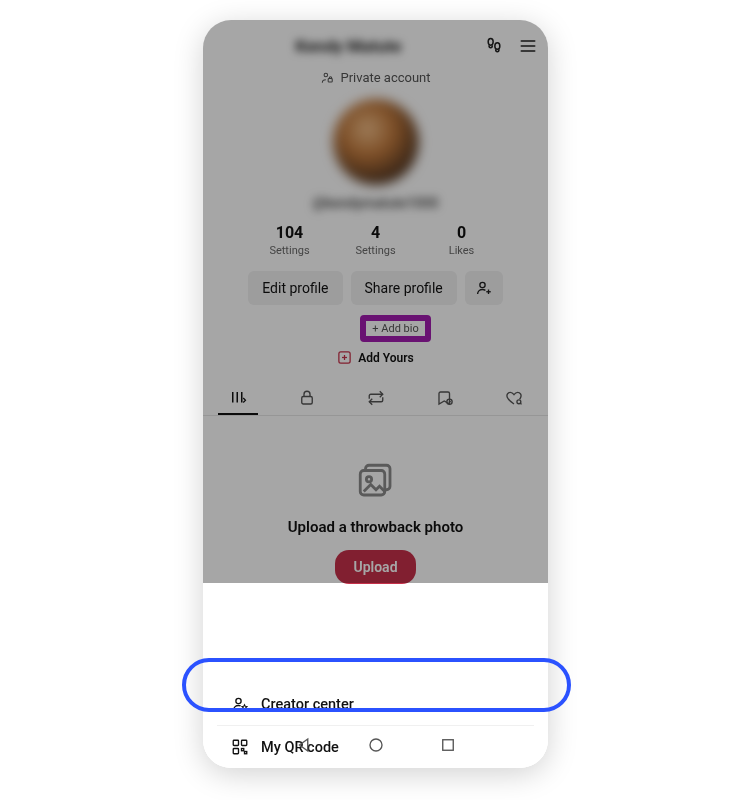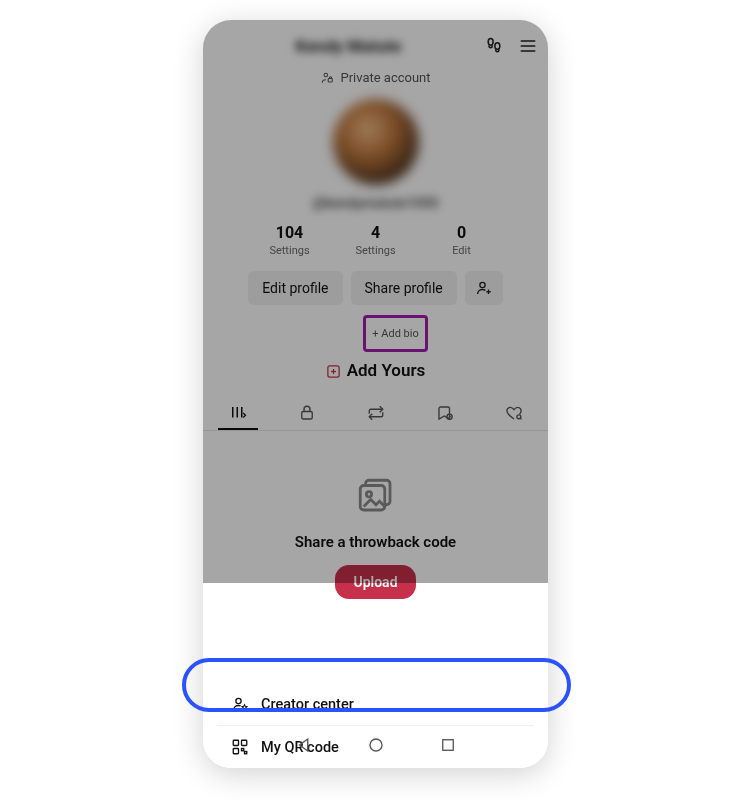--- a/index.html
+++ b/index.html
@@ -140,28 +140,28 @@
     width: 38px;
     display: flex;
     align-items: center;
     justify-content: center;
   }
   .add-bio-row {
     display:flex; justify-content:center; margin-top:10px;
     font-size: 11px; color:#555;
   }
   .add-bio-row .pill {
-    border: 3px solid #a21caf;
+    border: 6px solid #a21caf;
     border-radius: 4px;
-    padding: 9px 6px;
+    padding: 1px 6px;
     margin-left: 40px;
   }
   .add-yours-row {
     display:flex; justify-content:center; align-items:center;
-    gap:6px; margin-top:8px; font-size:17px; font-weight:600; color:#111;
+    gap:6px; margin-top:8px; font-size:12px; font-weight:600; color:#111;
   }
   .add-yours-icon {
     width:15px; height:15px;
   }
   .tabs {
     display:flex; justify-content:space-around; align-items:center;
     margin-top:16px; height:34px;
     border-bottom: 0.5px solid #e6e6e6;
   }
   .tab { width:40px; display:flex; justify-content:center; color:#555; }
@@ -293,21 +293,21 @@
           <div class="stat">
             <div class="num">104</div>
             <div class="lbl">Settings</div>
           </div>
           <div class="stat">
             <div class="num">4</div>
             <div class="lbl">Settings</div>
           </div>
           <div class="stat">
             <div class="num">0</div>
-            <div class="lbl">Edit</div>
+            <div class="lbl">Likes</div>
           </div>
         </div>
 
         <div class="btn-row">
           <div class="btn">Edit profile</div>
           <div class="btn">Share profile</div>
           <div class="btn-icon">
             <svg viewBox="0 0 24 24" width="18" height="18" fill="none" stroke="#222" stroke-width="1.8">
               <circle cx="10" cy="8" r="3.5"></circle>
               <path d="M3.5 20c0-3.5 3-6 6.5-6 1.5 0 2.8.4 3.9 1.1"></path>
@@ -373,21 +373,21 @@
 
         <div class="empty-state">
           <div class="img-ico">
             <svg viewBox="0 0 24 24" fill="none" stroke="#8a8a8a" stroke-width="1.6">
               <rect x="6" y="3" width="14" height="14" rx="2"></rect>
               <rect x="3" y="6" width="14" height="14" rx="2" fill="#fff"></rect>
               <circle cx="8" cy="11" r="1.5"></circle>
               <path d="M5 18l4-4 3 3 2-2 3 3"></path>
             </svg>
           </div>
-          <div class="msg">Share a throwback code</div>
+          <div class="msg">Upload a throwback photo</div>
           <div class="upload-btn">Upload</div>
         </div>
       </div>
 
       <div class="sheet">
         <div style="padding: 0 14px;">
           <div class="sheet-row">
             <span class="sicon">
               <svg viewBox="0 0 24 24" fill="none" stroke="#111" stroke-width="1.8">
                 <circle cx="10" cy="8" r="3.5"></circle>

